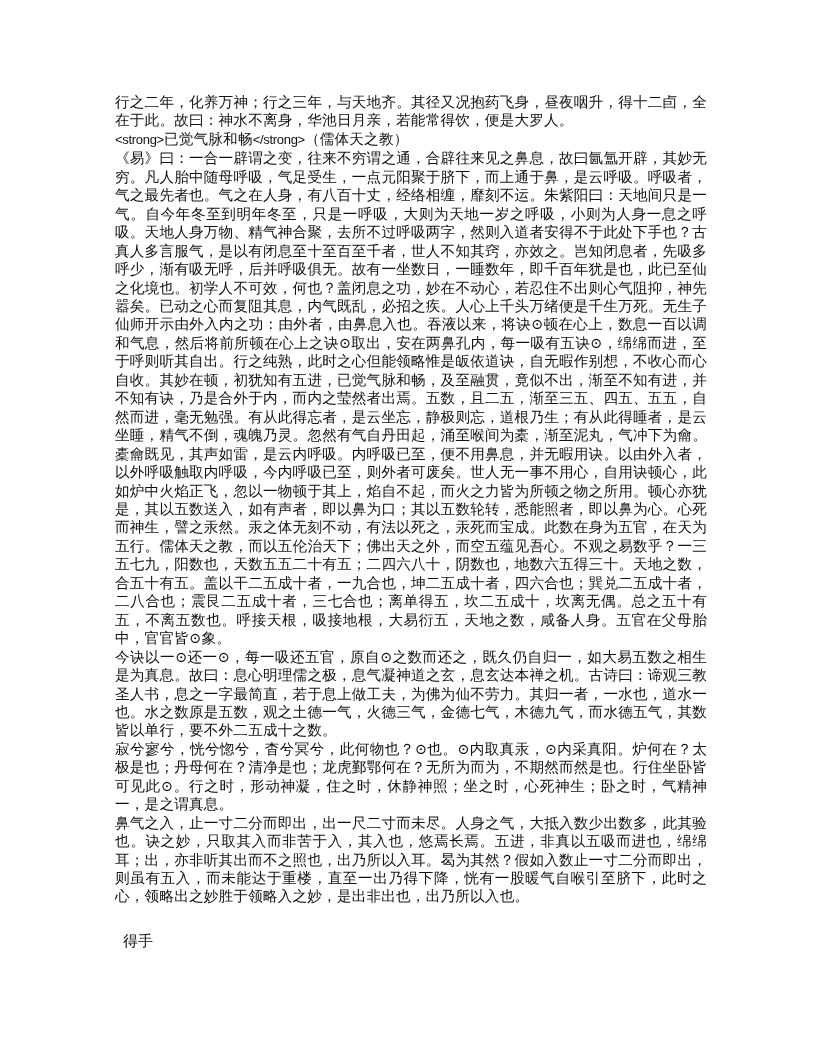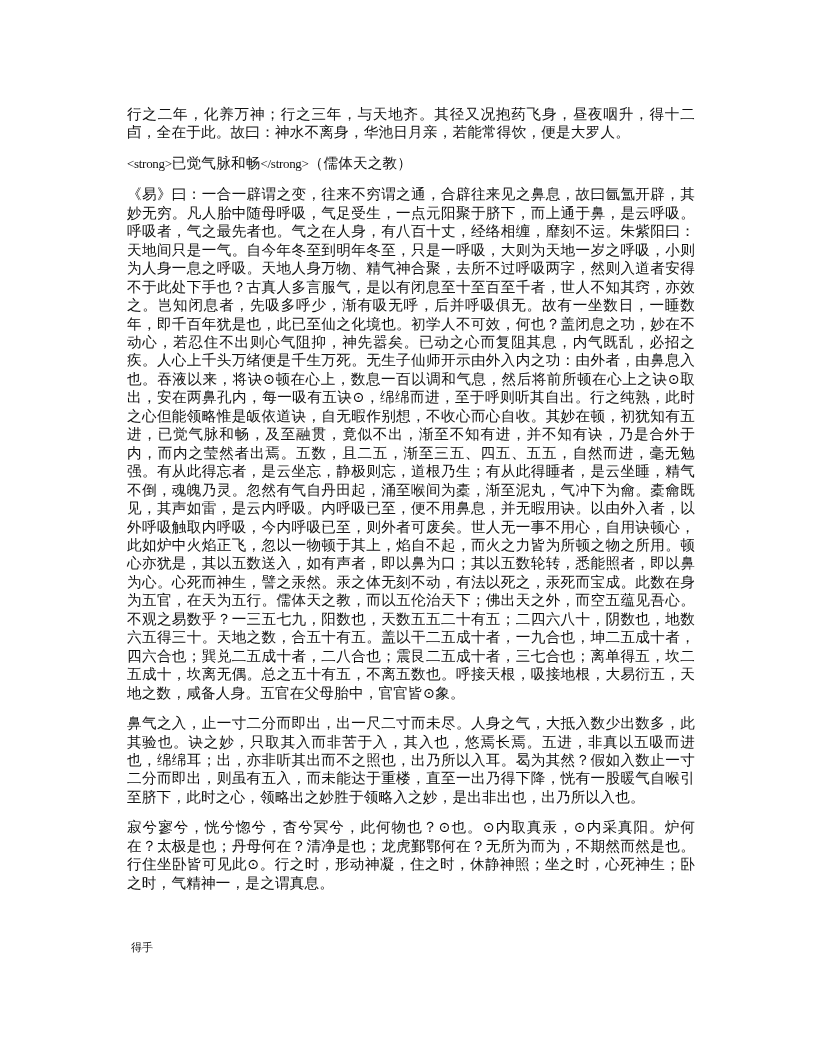--- a/index.html
+++ b/index.html
@@ -15,55 +15,56 @@
     font-family: "DejaVu Serif", "Liberation Serif", serif;
     color: #111111;
   }
   .page {
     position: absolute;
     left: 115px;
     top: 93px;
     width: 592px;
   }
   .para {
-    margin: 12px;
+    margin: 0;
     font-size: 14.6px;
     line-height: 18.46px;
     text-align: justify;
     text-justify: inter-character;
     letter-spacing: 0.2px;
     word-break: break-all;
   }
   .mono-tag {
-    font-family: Liberation Serif, serif;
+    font-family: Liberation Sans, sans-serif;
     font-size: 13px;
     letter-spacing: -0.3px;
   }
   .spacer {
     height: 18.46px;
   }
   .footer-line {
-    margin: 16px;
-    font-size: 11px;
+    margin: 8px;
+    font-size: 15px;
     line-height: 18.46px;
   }
 </style>
 </head>
 <body>
 
 <div class="page">
 
   <p class="para">行之二年，化养万神；行之三年，与天地齐。其径又况抱药飞身，昼夜咽升，得十二卣，全在于此。故曰：神水不离身，华池日月亲，若能常得饮，便是大罗人。</p>
 
   <p class="para"><span class="mono-tag">&lt;strong&gt;</span><span>已觉气脉和畅</span><span class="mono-tag">&lt;/strong&gt;</span><span>（儒体天之教）</span></p>
 
   <p class="para">《易》曰：一合一辟谓之变，往来不穷谓之通，合辟往来见之鼻息，故曰氤氲开辟，其妙无穷。凡人胎中随母呼吸，气足受生，一点元阳聚于脐下，而上通于鼻，是云呼吸。呼吸者，气之最先者也。气之在人身，有八百十丈，经络相缠，靡刻不运。朱紫阳曰：天地间只是一气。自今年冬至到明年冬至，只是一呼吸，大则为天地一岁之呼吸，小则为人身一息之呼吸。天地人身万物、精气神合聚，去所不过呼吸两字，然则入道者安得不于此处下手也？古真人多言服气，是以有闭息至十至百至千者，世人不知其窍，亦效之。岂知闭息者，先吸多呼少，渐有吸无呼，后并呼吸俱无。故有一坐数日，一睡数年，即千百年犹是也，此已至仙之化境也。初学人不可效，何也？盖闭息之功，妙在不动心，若忍住不出则心气阻抑，神先嚣矣。已动之心而复阻其息，内气既乱，必招之疾。人心上千头万绪便是千生万死。无生子仙师开示由外入内之功：由外者，由鼻息入也。吞液以来，将诀⊙顿在心上，数息一百以调和气息，然后将前所顿在心上之诀⊙取出，安在两鼻孔内，每一吸有五诀⊙，绵绵而进，至于呼则听其自出。行之纯熟，此时之心但能领略惟是皈依道诀，自无暇作别想，不收心而心自收。其妙在顿，初犹知有五进，已觉气脉和畅，及至融贯，竟似不出，渐至不知有进，并不知有诀，乃是合外于内，而内之莹然者出焉。五数，且二五，渐至三五、四五、五五，自然而进，毫无勉强。有从此得忘者，是云坐忘，静极则忘，道根乃生；有从此得睡者，是云坐睡，精气不倒，魂魄乃灵。忽然有气自丹田起，涌至喉间为橐，渐至泥丸，气冲下为龠。橐龠既见，其声如雷，是云内呼吸。内呼吸已至，便不用鼻息，并无暇用诀。以由外入者，以外呼吸触取内呼吸，今内呼吸已至，则外者可废矣。世人无一事不用心，自用诀顿心，此如炉中火焰正飞，忽以一物顿于其上，焰自不起，而火之力皆为所顿之物之所用。顿心亦犹是，其以五数送入，如有声者，即以鼻为口；其以五数轮转，悉能照者，即以鼻为心。心死而神生，譬之汞然。汞之体无刻不动，有法以死之，汞死而宝成。此数在身为五官，在天为五行。儒体天之教，而以五伦治天下；佛出天之外，而空五蕴见吾心。不观之易数乎？一三五七九，阳数也，天数五五二十有五；二四六八十，阴数也，地数六五得三十。天地之数，合五十有五。盖以干二五成十者，一九合也，坤二五成十者，四六合也；巽兑二五成十者，二八合也；震艮二五成十者，三七合也；离单得五，坎二五成十，坎离无偶。总之五十有五，不离五数也。呼接天根，吸接地根，大易衍五，天地之数，咸备人身。五官在父母胎中，官官皆⊙象。</p>
 
+  <p class="para">今诀以一⊙还一⊙，每一吸还五官，原自⊙之数而还之，既久仍自归一，如大易五数之相生是为真息。故曰：息心明理儒之极，息气凝神道之玄，息玄达本禅之机。古诗曰：谛观三教圣人书，息之一字最简直，若于息上做工夫，为佛为仙不劳力。其归一者，一水也，道水一也。水之数原是五数，观之土德一气，火德三气，金德七气，木德九气，而水德五气，其数皆以单行，要不外二五成十之数。</p>
+
+  <p class="para">寂兮寥兮，恍兮惚兮，杳兮冥兮，此何物也？⊙也。⊙内取真汞，⊙内采真阳。炉何在？太极是也；丹母何在？清净是也；龙虎鄞鄂何在？无所为而为，不期然而然是也。行住坐卧皆可见此⊙。行之时，形动神凝，住之时，休静神照；坐之时，心死神生；卧之时，气精神一，是之谓真息。</p>
 
   <p class="para">鼻气之入，止一寸二分而即出，出一尺二寸而未尽。人身之气，大抵入数少出数多，此其验也。诀之妙，只取其入而非苦于入，其入也，悠焉长焉。五进，非真以五吸而进也，绵绵耳；出，亦非听其出而不之照也，出乃所以入耳。曷为其然？假如入数止一寸二分而即出，则虽有五入，而未能达于重楼，直至一出乃得下降，恍有一股暖气自喉引至脐下，此时之心，领略出之妙胜于领略入之妙，是出非出也，出乃所以入也。</p>
-
-  <p class="para">寂兮寥兮，恍兮惚兮，杳兮冥兮，此何物也？⊙也。⊙内取真汞，⊙内采真阳。炉何在？太极是也；丹母何在？清净是也；龙虎鄞鄂何在？无所为而为，不期然而然是也。行住坐卧皆可见此⊙。行之时，形动神凝，住之时，休静神照；坐之时，心死神生；卧之时，气精神一，是之谓真息。</p>
 
   <div class="spacer"></div>
 
   <p class="footer-line">得手</p>
 
 </div>
 
 </body></html>

